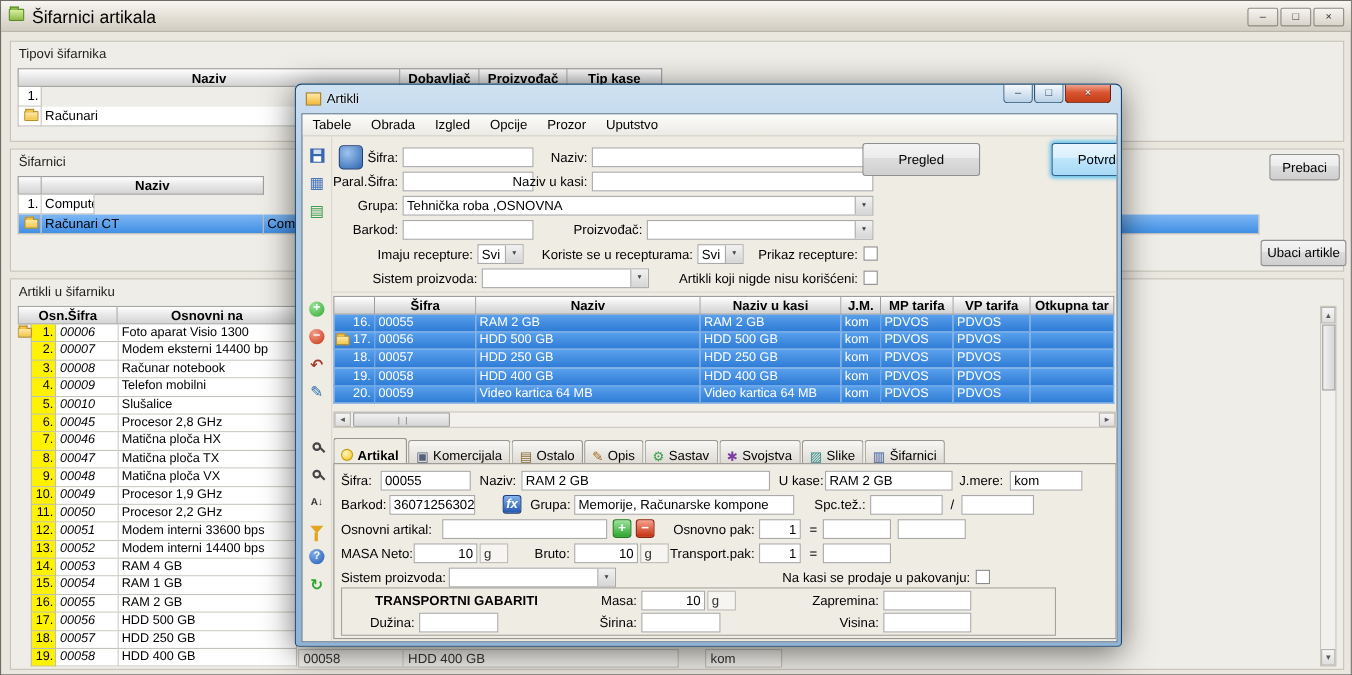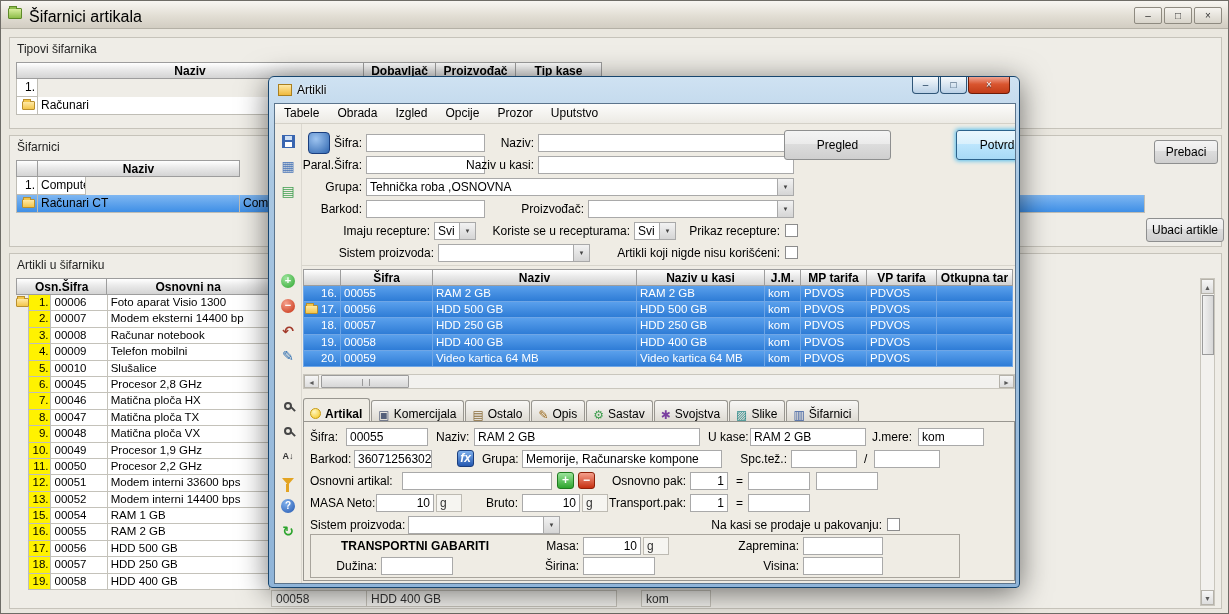--- a/index.html
+++ b/index.html
@@ -22,21 +22,21 @@
   .th:first-child { border-left:1px solid #9D9D9D; }
   .td { background:#fff; border:1px solid #BFBDB5; border-top:none; border-left:none; height:18px; line-height:17px; padding:0 3px; overflow:hidden; white-space:nowrap; }
   .td:first-child { border-left:1px solid #BFBDB5; }
   .td.num { text-align:right; padding-right:2px; }
   .trow.sel .td { background:linear-gradient(#7FB7F2,#3F8FE6); }
 
   
   .a-row { display:flex; height:16.4px; }
   .a-mark { width:13px; height:16.4px; position:relative; }
   .a-num { width:26px; background:#FFF200; border:1px solid #BDBDBD; border-top:none; text-align:right; padding-right:2px; font-size:11.5px; line-height:15.5px; }
-  .a-sifra { width:62px; background:#fff; border:1px solid #C4C2BA; border-top:none; border-left:none; padding-left:3px; font-size:11.5px; line-height:15.5px; white-space:nowrap; overflow:hidden; }
+  .a-sifra { width:62px; background:#fff; border:1px solid #C4C2BA; border-top:none; border-left:none; padding-left:3px; font-size:11.5px; line-height:15.5px; white-space:nowrap; overflow:hidden;font-style:italic; }
   .a-naziv { width:180px; background:#fff; border:1px solid #C4C2BA; border-top:none; border-left:none; padding-left:3px; font-size:11.5px; line-height:15.5px; white-space:nowrap; overflow:hidden; }
 
   .folder { display:inline-block; width:13px; height:9px; background:linear-gradient(#FFE9A6,#F3C64A); border:1px solid #B98F2E; border-radius:1px; position:relative; vertical-align:middle; }
   .folder::before { content:""; position:absolute; top:-3px; left:0; width:6px; height:2px; background:#F3C64A; border:1px solid #B98F2E; border-bottom:none; }
   .appfold { display:inline-block; width:14px; height:11px; background:linear-gradient(#D9EE9F,#8EBE4A); border:1px solid #5E8A28; border-radius:1px; position:relative; }
   .appfold::before { content:""; position:absolute; top:-3px; left:0; width:6px; height:2px; background:#8EBE4A; border:1px solid #5E8A28; border-bottom:none; }
 
   .btn { background:linear-gradient(#F4F4F4,#EBEBEB 45%,#DDDDDD 45%,#CFCFCF); border:1px solid #8E8F8F; border-radius:3px; font-size:12px; text-align:center; }
   .btn-default { background:linear-gradient(#EAF6FD,#D9F0FC 45%,#BEE6FD 45%,#A7D9F5); border:1px solid #2C628B; box-shadow:0 0 4px 1px #55BEEE; border-radius:3px; font-size:12px; text-align:center; }
 
@@ -253,20 +253,26 @@
             <div class="a-naziv">Modem interni 33600 bps</div>
           </div>
             <div class="a-row">
             <div class="a-mark"></div>
             <div class="a-num">13.</div>
             <div class="a-sifra">00052</div>
             <div class="a-naziv">Modem interni 14400 bps</div>
           </div>
             <div class="a-row">
             <div class="a-mark"></div>
+            <div class="a-num">14.</div>
+            <div class="a-sifra">00053</div>
+            <div class="a-naziv">RAM 4 GB</div>
+          </div>
+            <div class="a-row">
+            <div class="a-mark"></div>
             <div class="a-num">15.</div>
             <div class="a-sifra">00054</div>
             <div class="a-naziv">RAM 1 GB</div>
           </div>
             <div class="a-row">
             <div class="a-mark"></div>
             <div class="a-num">16.</div>
             <div class="a-sifra">00055</div>
             <div class="a-naziv">RAM 2 GB</div>
           </div>

